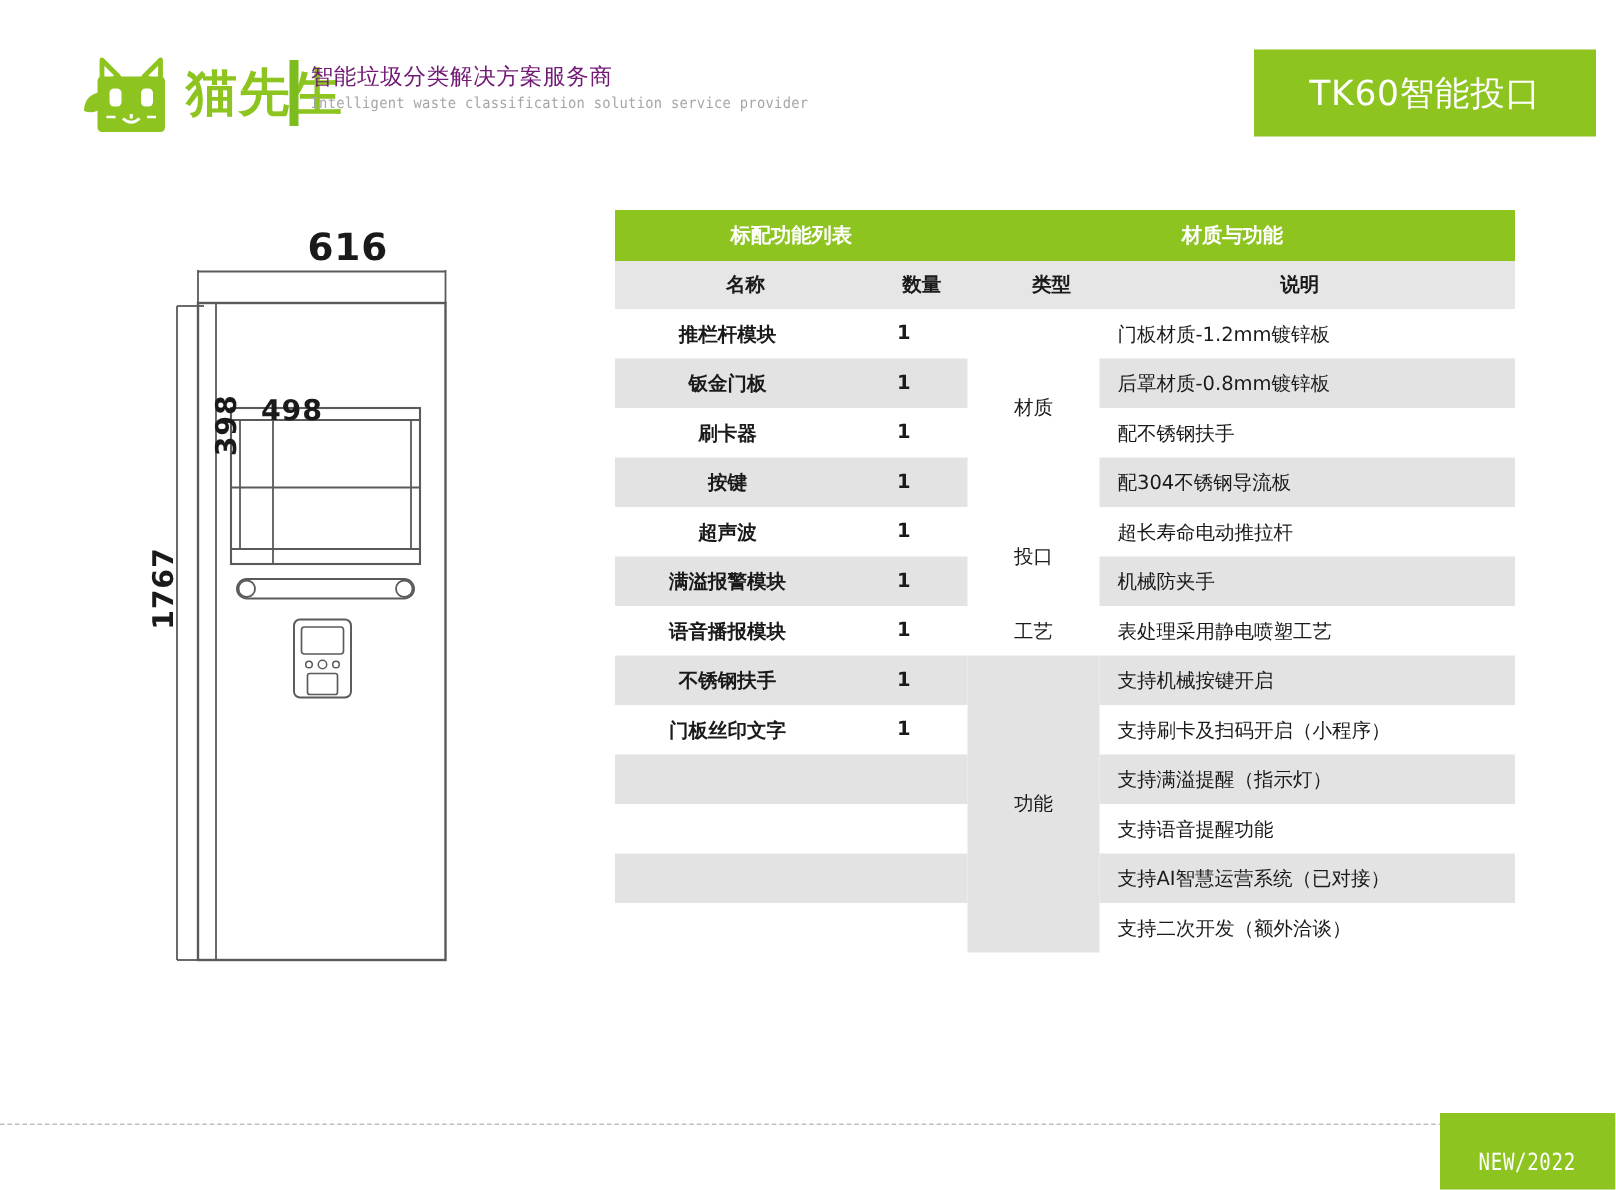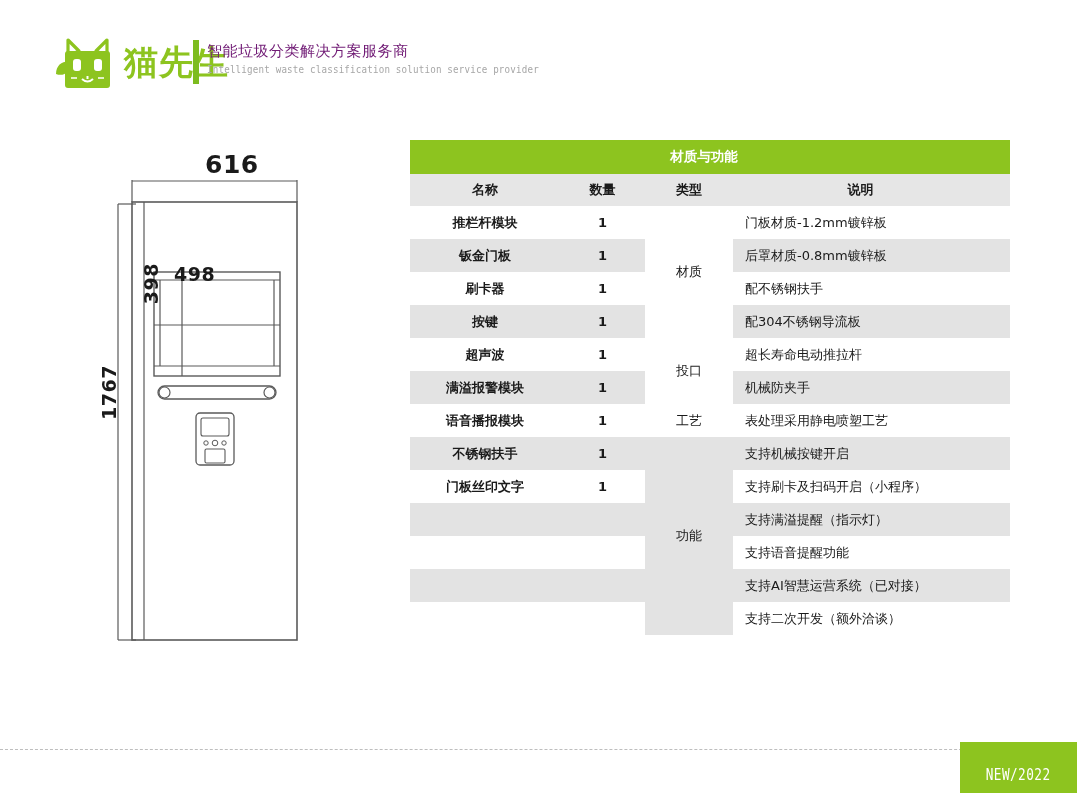--- a/index.html
+++ b/index.html
@@ -65,21 +65,21 @@
     font-family:"DejaVu Sans","Liberation Sans",sans-serif;
   }
   .t-head .h1{width:235px;text-align:center;}
   .t-head .h2{flex:1;text-align:center;padding-right:12px;}
 
   .t-sub{
     height:32px;background:#E6E6E6;display:flex;align-items:center;
     color:#1a1a1a;font-size:13px;font-weight:600;
     font-family:"DejaVu Sans","Liberation Sans",sans-serif;
   }
-  .t-sub .c-name{width:150px;text-align:center;}
+  .t-sub .c-name{width:150px;text-align:center;margin-left:12px;}
   .t-sub .c-qty{width:85px;text-align:center;}
   .t-sub .c-type{width:88px;text-align:center;}
   .t-sub .c-desc{flex:1;text-align:center;padding-right:22px;}
 
   .t-body{position:relative;height:414px;}
 
   
   .left-col{position:absolute;left:0;top:0;width:235px;font-weight:bold;}
   .lrow{
     height:33px;display:flex;align-items:center;
@@ -152,20 +152,21 @@
       <div class="brand-cn">猫先生</div>
     </div>
 
     <div class="divider-bar"></div>
 
     <div class="tagline">
       <div class="tagline-cn">智能垃圾分类解决方案服务商</div>
       <div class="tagline-en">Intelligent waste classification solution service provider</div>
     </div>
 
+    <div class="title-badge">TK60智能投口</div>
   </div>
 
   <div class="drawing">
     <svg width="320" height="520" viewBox="0 0 320 520" aria-hidden="true">
       <g stroke="#5a5a5a" fill="none" stroke-width="1.2">
 
         <line x1="72" y1="30" x2="72" y2="52"></line>
         <line x1="237" y1="30" x2="237" y2="52"></line>
         <line x1="72" y1="31" x2="237" y2="31"></line>
 
@@ -205,20 +206,21 @@
 
     <div class="dw-label lbl-616">616</div>
     <div class="dw-label lbl-1767">1767</div>
     <div class="dw-label lbl-498">498</div>
     <div class="dw-label lbl-398">398</div>
   </div>
 
   <div class="table">
 
     <div class="t-head">
+      <div class="h1">标配功能列表</div>
       <div class="h2">材质与功能</div>
     </div>
 
     <div class="t-sub">
       <div class="c-name">名称</div>
       <div class="c-qty">数量</div>
       <div class="c-type">类型</div>
       <div class="c-desc">说明</div>
     </div>
 

